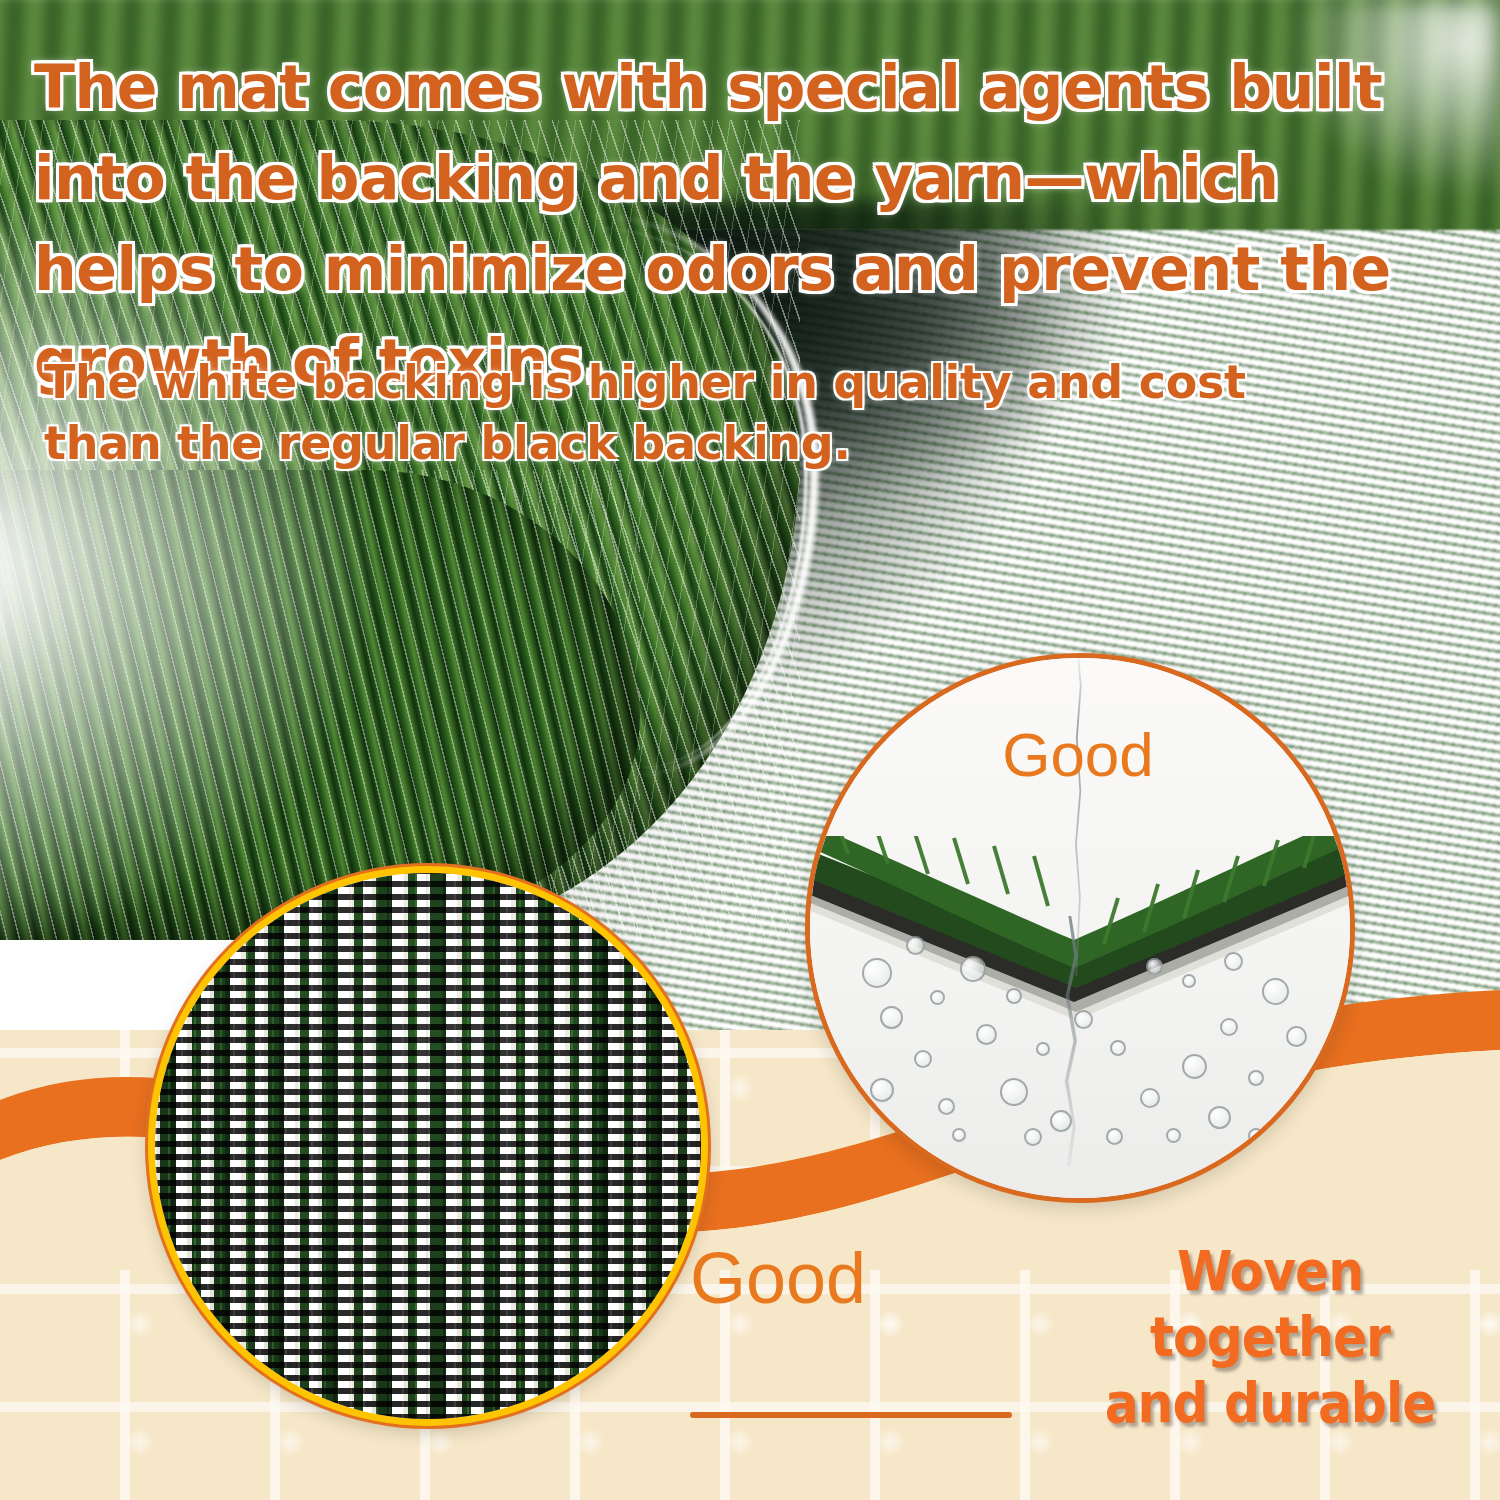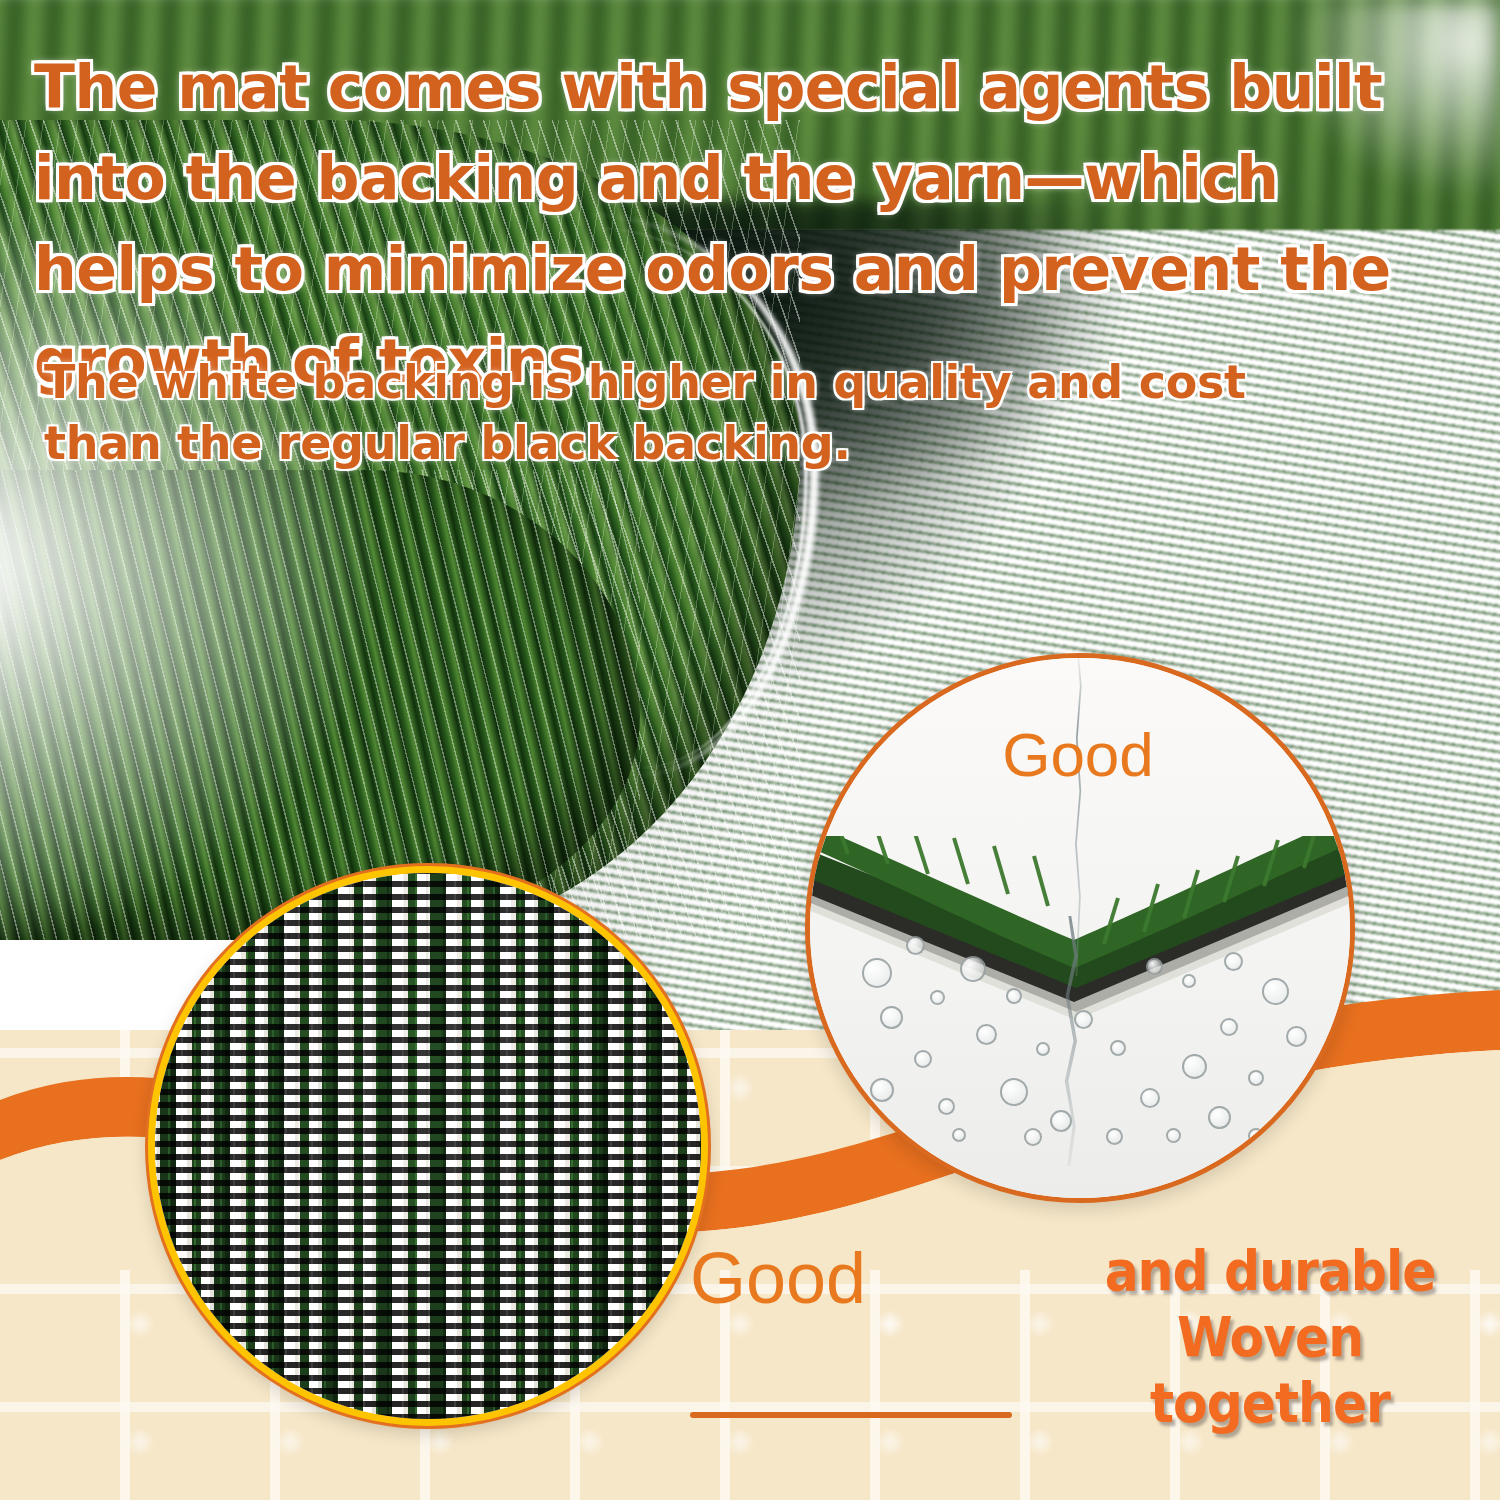--- a/index.html
+++ b/index.html
@@ -386,17 +386,17 @@
   <div class="circ circ-drain">
     <div class="weave"></div>
     <div class="weave-hi"></div>
   </div>
   <div class="lbl-drain">
     <div>Good</div>
   </div>
   <div class="lbl-drain-rule"></div>
 
   <div class="lbl-woven">
+    <div>Woven together</div>
     <div>and durable</div>
-    <div>Woven together</div>
   </div>
 
 </div>
 
 </body></html>

